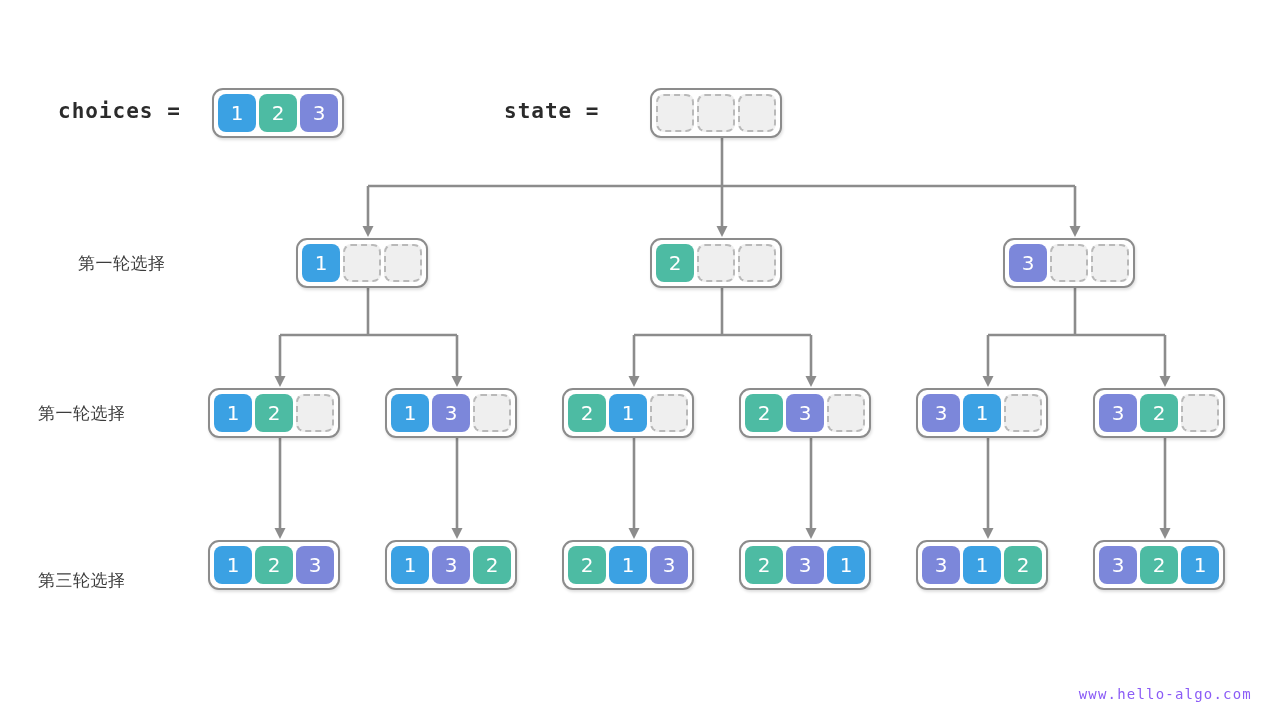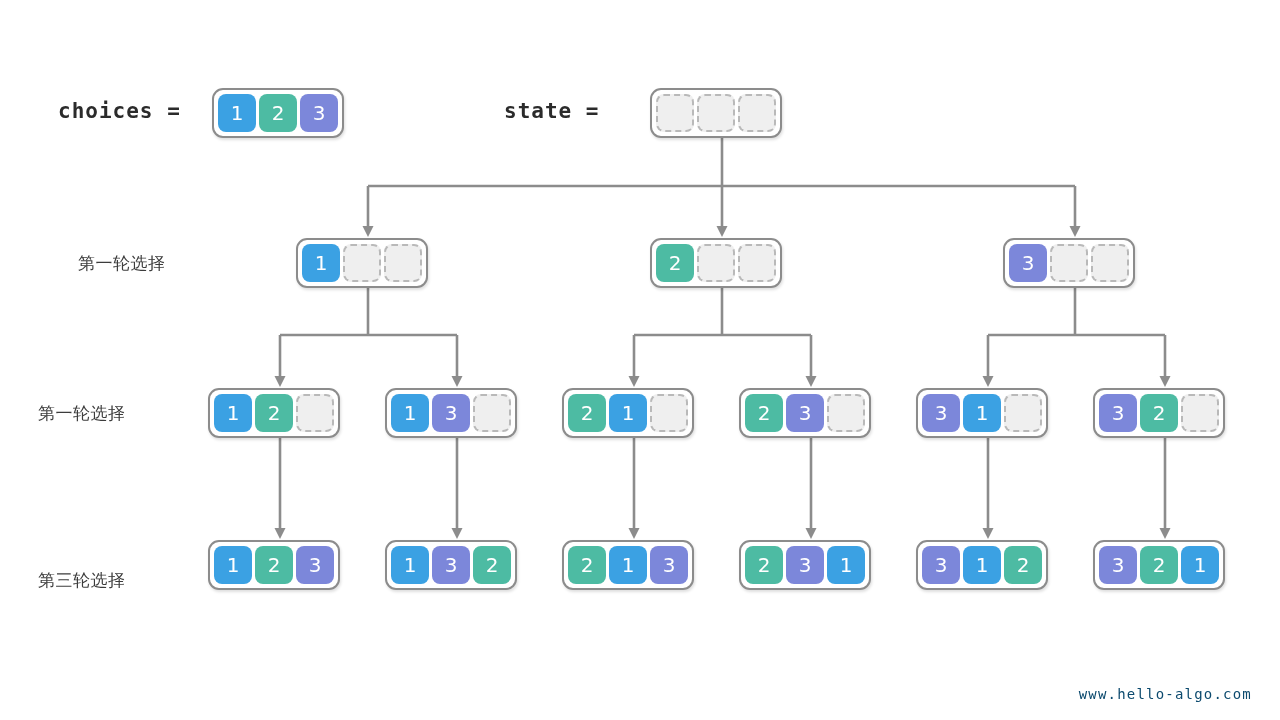--- a/index.html
+++ b/index.html
@@ -37,21 +37,21 @@
     color: #3c3c3c;
     white-space: nowrap;
     letter-spacing: 0.5px;
   }
   .watermark {
     position: absolute;
     right: 28px;
     bottom: 18px;
     font-family: "DejaVu Sans Mono", monospace;
     font-size: 14px;
-    color: #0c4a6e;
+    color: #8b5cf6;
     letter-spacing: 1.2px;
     white-space: nowrap;
   }
 
   
   .array {
     position: absolute;
     display: flex;
     align-items: center;
     gap: 3px;

